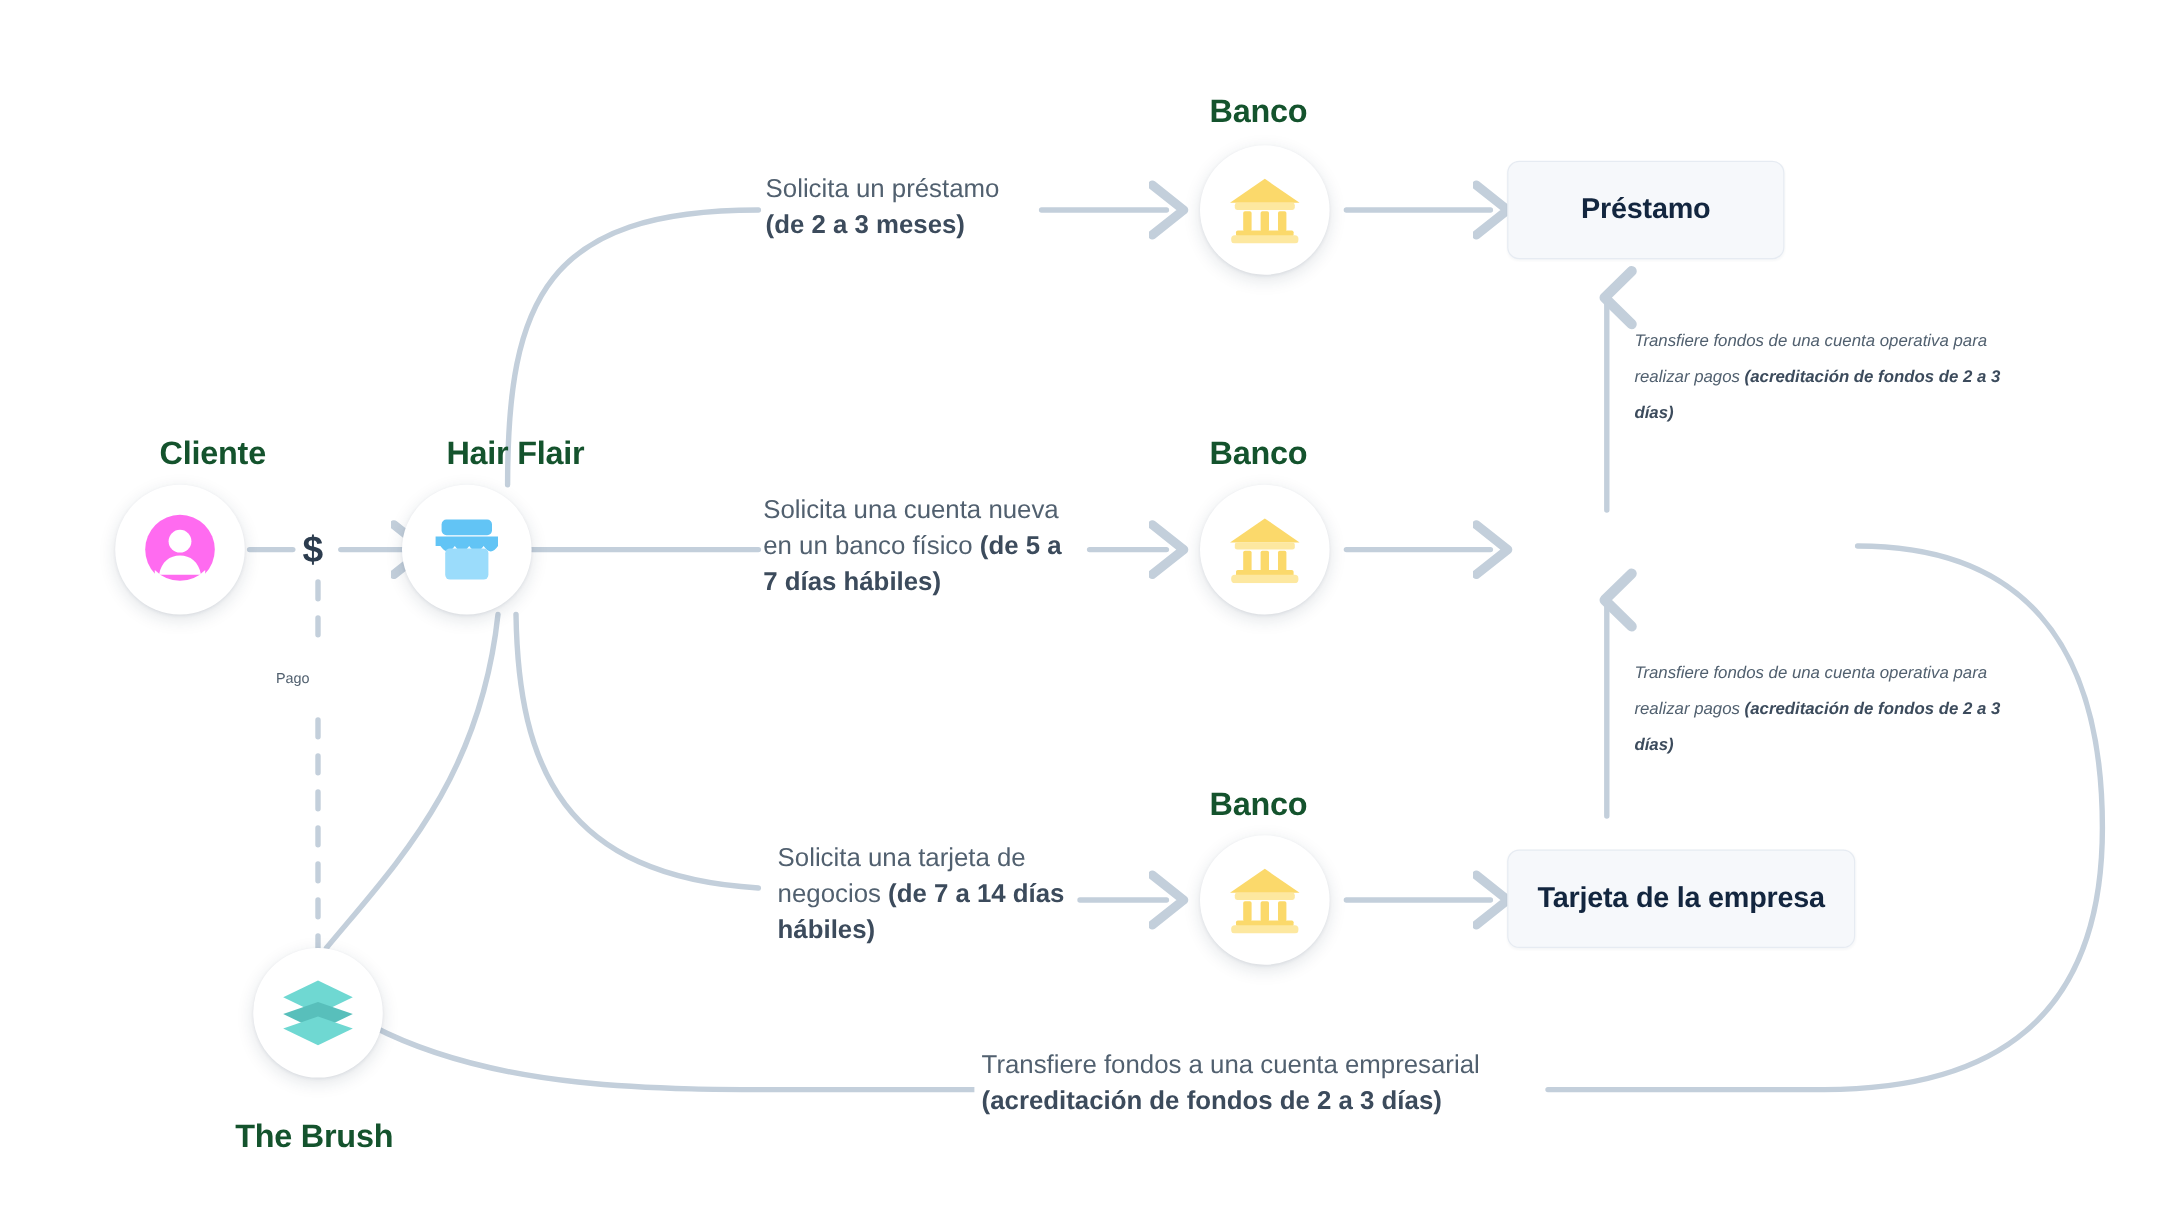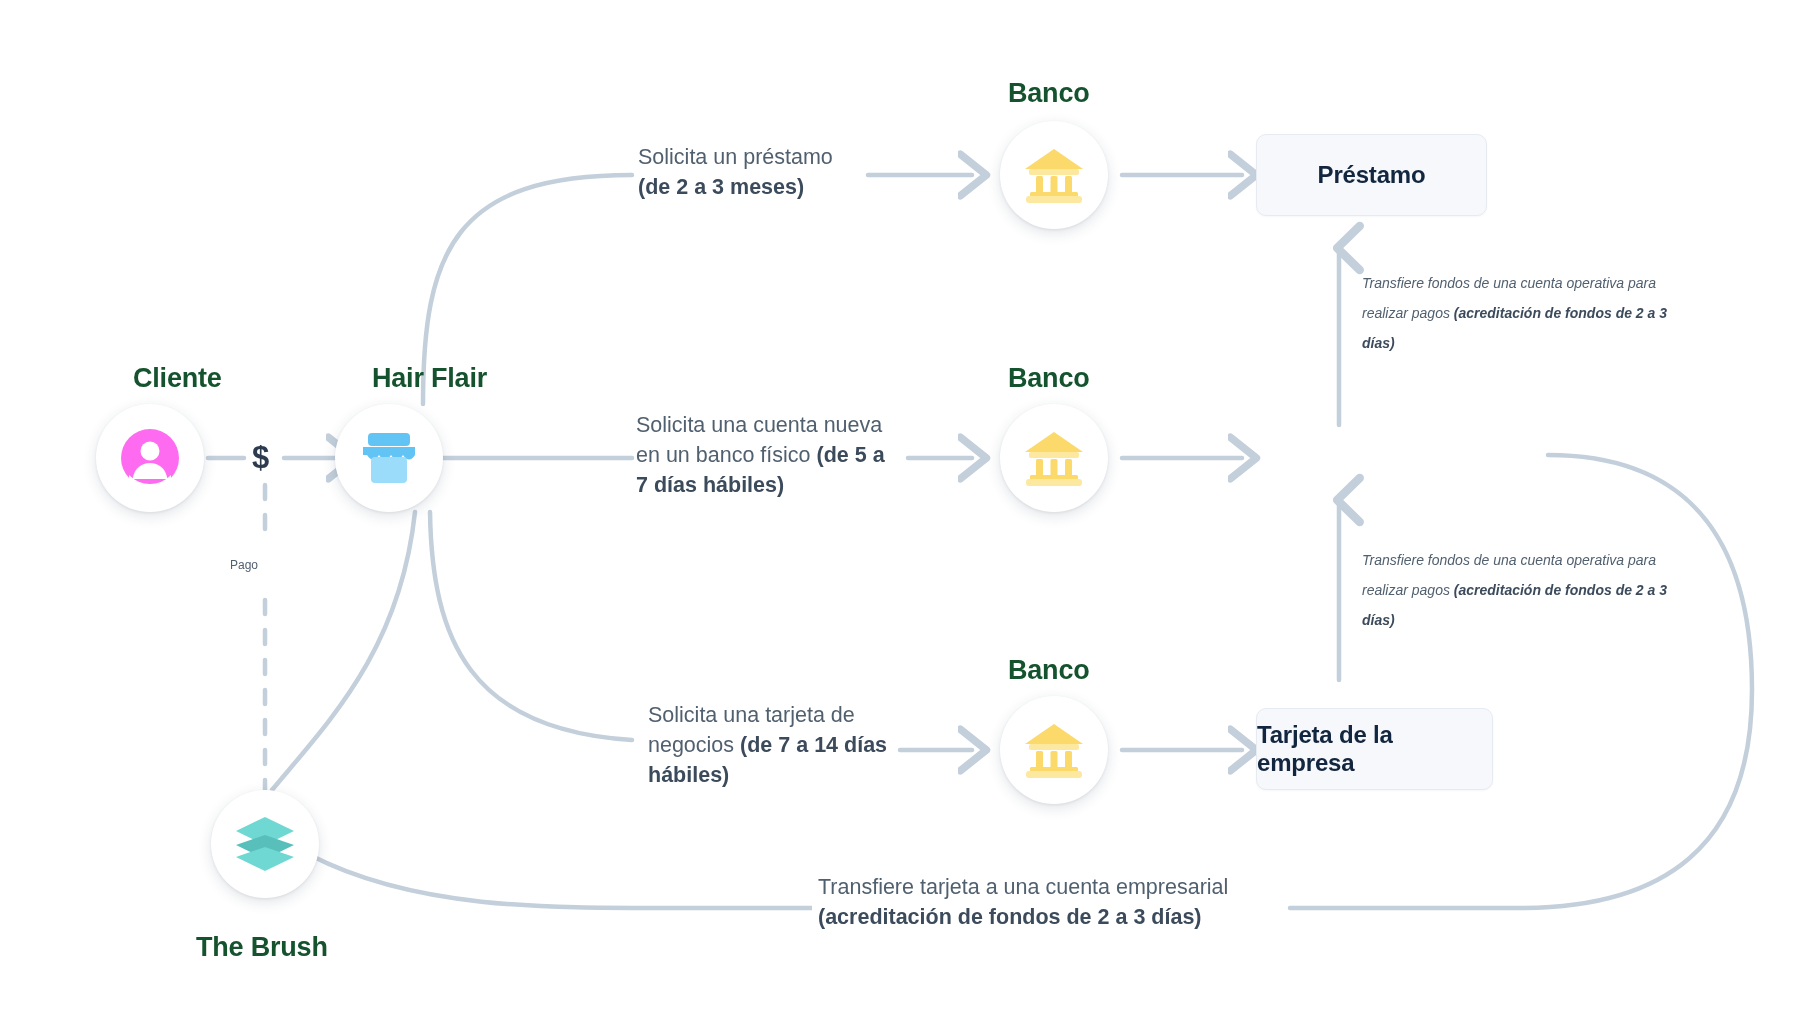--- a/index.html
+++ b/index.html
@@ -260,30 +260,30 @@
   <div class="edge-label" style="left:648px; top:700px; width:254px;">
     <span>Solicita una tarjeta de negocios</span>
     <b>(de 7 a 14 días hábiles)</b>
   </div>
 
   <div class="result-box" style="left:1256px; top:134px; width:231px; height:82px;">
     <span>Préstamo</span>
   </div>
 
 
-  <div class="result-box" style="left:1256px; top:708px; width:237px; height:82px;">
+  <div class="result-box" style="left:1256px; top:708px; width:290px; height:82px;">
     <span>Tarjeta de la empresa</span>
   </div>
 
   <div class="right-note" style="left:1362px; top:268px;">
     <span>Transfiere fondos de una cuenta operativa para realizar pagos </span><b>(acreditación de fondos de 2 a 3 días)</b>
   </div>
 
   <div class="right-note" style="left:1362px; top:545px;">
     <span>Transfiere fondos de una cuenta operativa para realizar pagos </span><b>(acreditación de fondos de 2 a 3 días)</b>
   </div>
 
   <div class="bottom-note" style="left:812px; top:872px; width:450px;">
-    <div>Transfiere tarjeta a una cuenta empresarial</div>
+    <div>Transfiere fondos a una cuenta empresarial</div>
     <b>(acreditación de fondos de 2 a 3 días)</b>
   </div>
 
 </div>
 
 </body></html>

